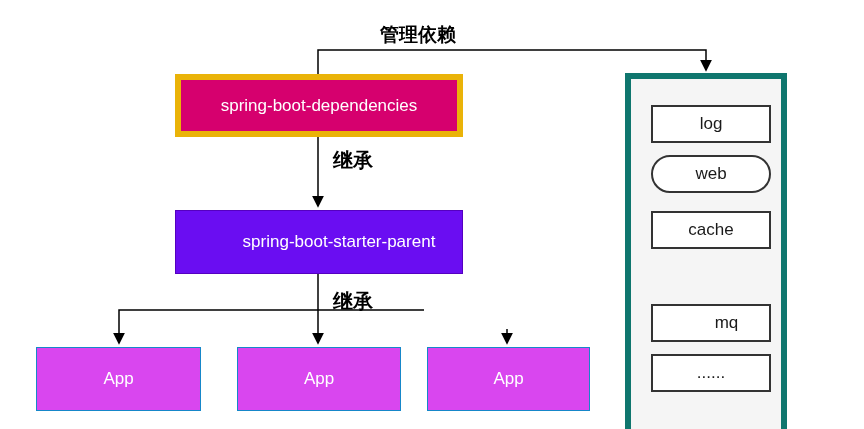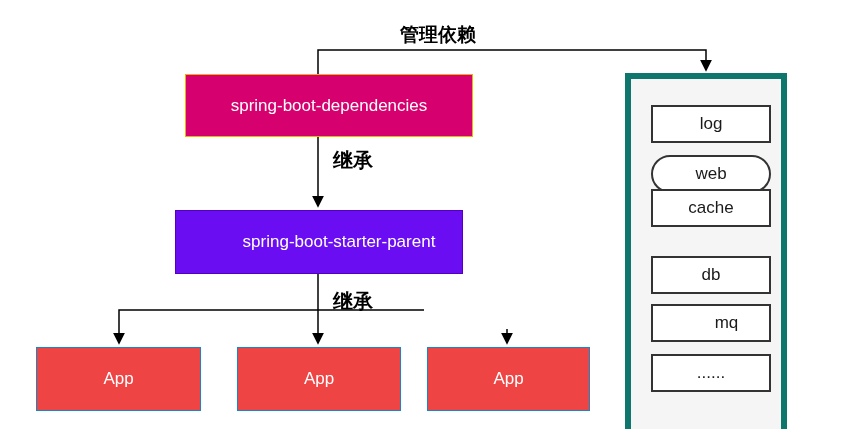--- a/index.html
+++ b/index.html
@@ -20,23 +20,23 @@
   .node {
     position: absolute;
     display: flex;
     align-items: center;
     justify-content: center;
     color: #ffffff;
     font-size: 17px;
     text-align: center;
     box-sizing: border-box;
   }
-  .node-pink   { background: #D6006E; border: 1px solid #eab308; margin-left: 10px; }
+  .node-pink   { background: #D6006E; border: 6px solid #eab308; }
   .node-purple { background: #6A0DF2; border: 1px solid #5500c0; }
-  .node-blue   { background: #ef4444; border: 1px solid #1687c9; }
+  .node-blue   { background: #d946ef; border: 1px solid #1687c9; }
 
   .edge-label {
     position: absolute;
     font-size: 19px;
     font-weight: bold;
     color: #000000;
     white-space: nowrap;
   }
   .edge-label.small { font-size: 20px; }
 
@@ -78,21 +78,21 @@
 
     <path d="M 318 137 L 318 206" fill="none" stroke="#000000" stroke-width="1.5" marker-end="url(#arrow)"></path>
 
     <path d="M 318 274 L 318 343" fill="none" stroke="#000000" stroke-width="1.5" marker-end="url(#arrow)"></path>
 
     <path d="M 424 310 L 119 310 L 119 343" fill="none" stroke="#000000" stroke-width="1.5" marker-end="url(#arrow)"></path>
 
     <path d="M 507 329 L 507 343" fill="none" stroke="#000000" stroke-width="1.5" marker-end="url(#arrow)"></path>
   </svg>
 
-  <div class="edge-label" style="left:400px; top:22px;">管理依赖</div>
+  <div class="edge-label" style="left:380px; top:22px;">管理依赖</div>
   <div class="edge-label small" style="left:333px; top:147px;">继承</div>
   <div class="edge-label small" style="left:333px; top:288px;">继承</div>
 
   <div class="node node-pink" style="left:175px; top:74px; width:288px; height:63px;">
     <span>spring-boot-dependencies</span>
   </div>
 
   <div class="node node-purple" style="left:175px; top:210px; width:288px; height:64px;padding-left:40px;">
     <span>spring-boot-starter-parent</span>
   </div>
@@ -107,25 +107,22 @@
     <span>App</span>
   </div>
 
   <div class="panel">
     <div class="panel-item" style="top:26px;">
       <span>log</span>
     </div>
     <div class="panel-item" style="top:76px;border-radius:19px;">
       <span>web</span>
     </div>
-    <div class="panel-item" style="top:110px;">
+    <div class="panel-item" style="top:132px;">
       <span>cache</span>
-    </div>
-    <div class="panel-item" style="top:177px;">
-      <span>db</span>
     </div>
     <div class="panel-item" style="top:225px;padding-left:31px;">
       <span>mq</span>
     </div>
     <div class="panel-item" style="top:275px;">
       <span>......</span>
     </div>
   </div>
 
 </div>

